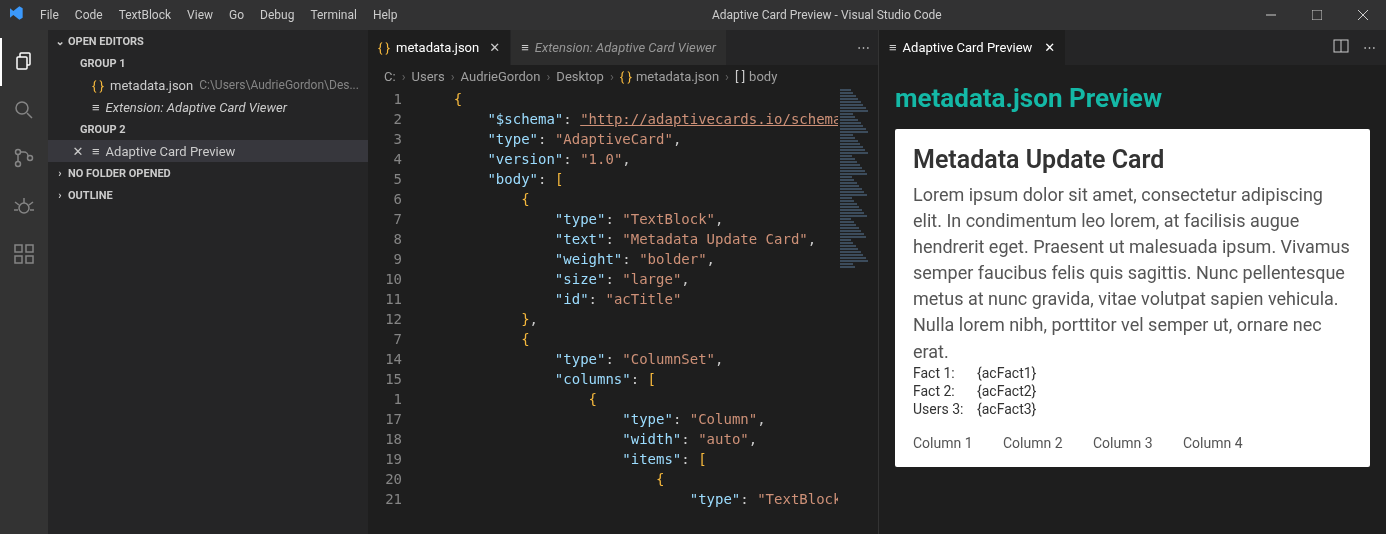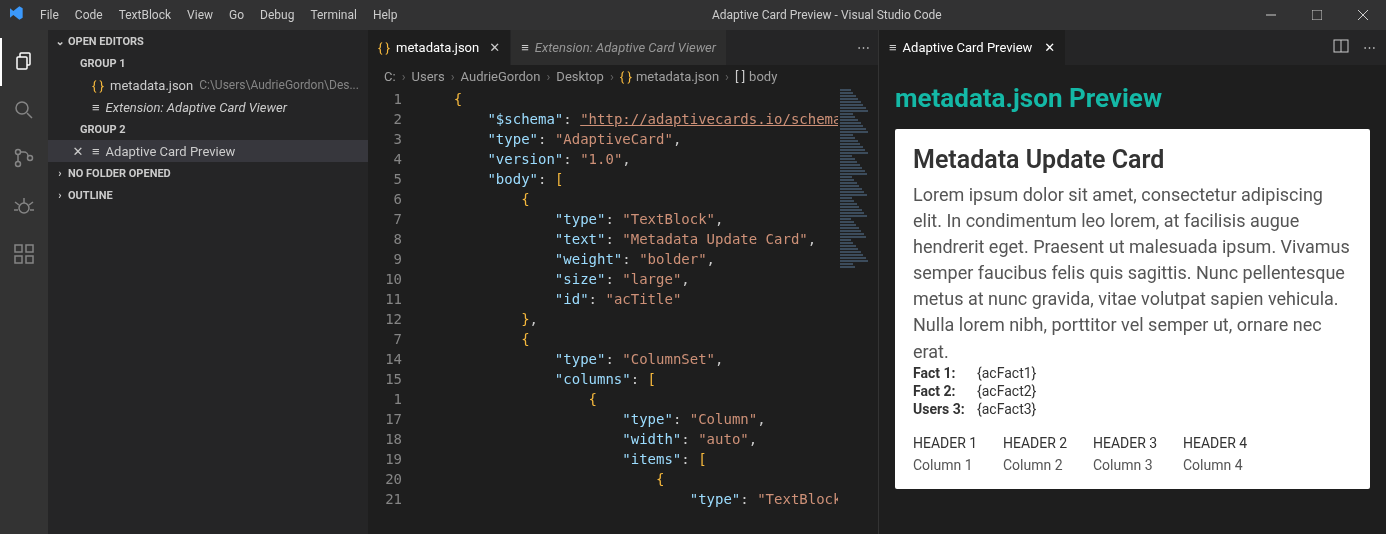--- a/index.html
+++ b/index.html
@@ -155,21 +155,21 @@
 .preview-title { font-size: 26px; font-weight: 700; color: #14b8a6; margin-bottom: 16px; }
 .card {
   background: #ffffff; color: #333333; border-radius: 2px;
   padding: 16px 18px; font-size: 14px;
 }
 .card .card-title { font-size: 25px; font-weight: 600; margin-bottom: 8px; color: #333; }
 .card .card-sub { font-size: 14px; font-weight: 600; margin-bottom: 10px; color: #333; }
 .card .card-text { font-size: 18px; margin-bottom: 0; color: #555; line-height: 1.45; }
 .card .facts { margin-bottom: 18px; }
 .card .fact-row { display: flex; gap: 12px; font-size: 14px; margin-bottom: 2px; }
-.card .fact-label { font-weight: 700; color: #333; width: 52px; }
+.card .fact-label { font-weight: 400; color: #333; width: 52px; }
 .card .fact-value { color: #333; }
 .card .columns-headers { display: flex; gap: 14px; font-weight: 400; color: #333; margin-bottom: 6px; }
 .card .columns-values { display: flex; gap: 14px; color: #555; }
 .card .col { width: 76px; }
 </style>
 </head>
 <body>
 
 <div class="title-bar">
   <div class="logo">
@@ -433,26 +433,20 @@
             </div>
             <div class="fact-row">
               <span class="fact-label">Fact 2:</span>
               <span class="fact-value">{acFact2}</span>
             </div>
             <div class="fact-row">
               <span class="fact-label">Users 3:</span>
               <span class="fact-value">{acFact3}</span>
             </div>
           </div>
-        <div class="columns-headers" id="colheaders">
-            <span class="col">HEADER 1</span>
-            <span class="col">HEADER 2</span>
-            <span class="col">HEADER 3</span>
-            <span class="col">HEADER 4</span>
-          </div>
         <div class="columns-values" id="colvalues">
             <span class="col">Column 1</span>
             <span class="col">Column 2</span>
             <span class="col">Column 3</span>
             <span class="col">Column 4</span>
           </div>
       </div>
     </div>
   </div>
 </div>

